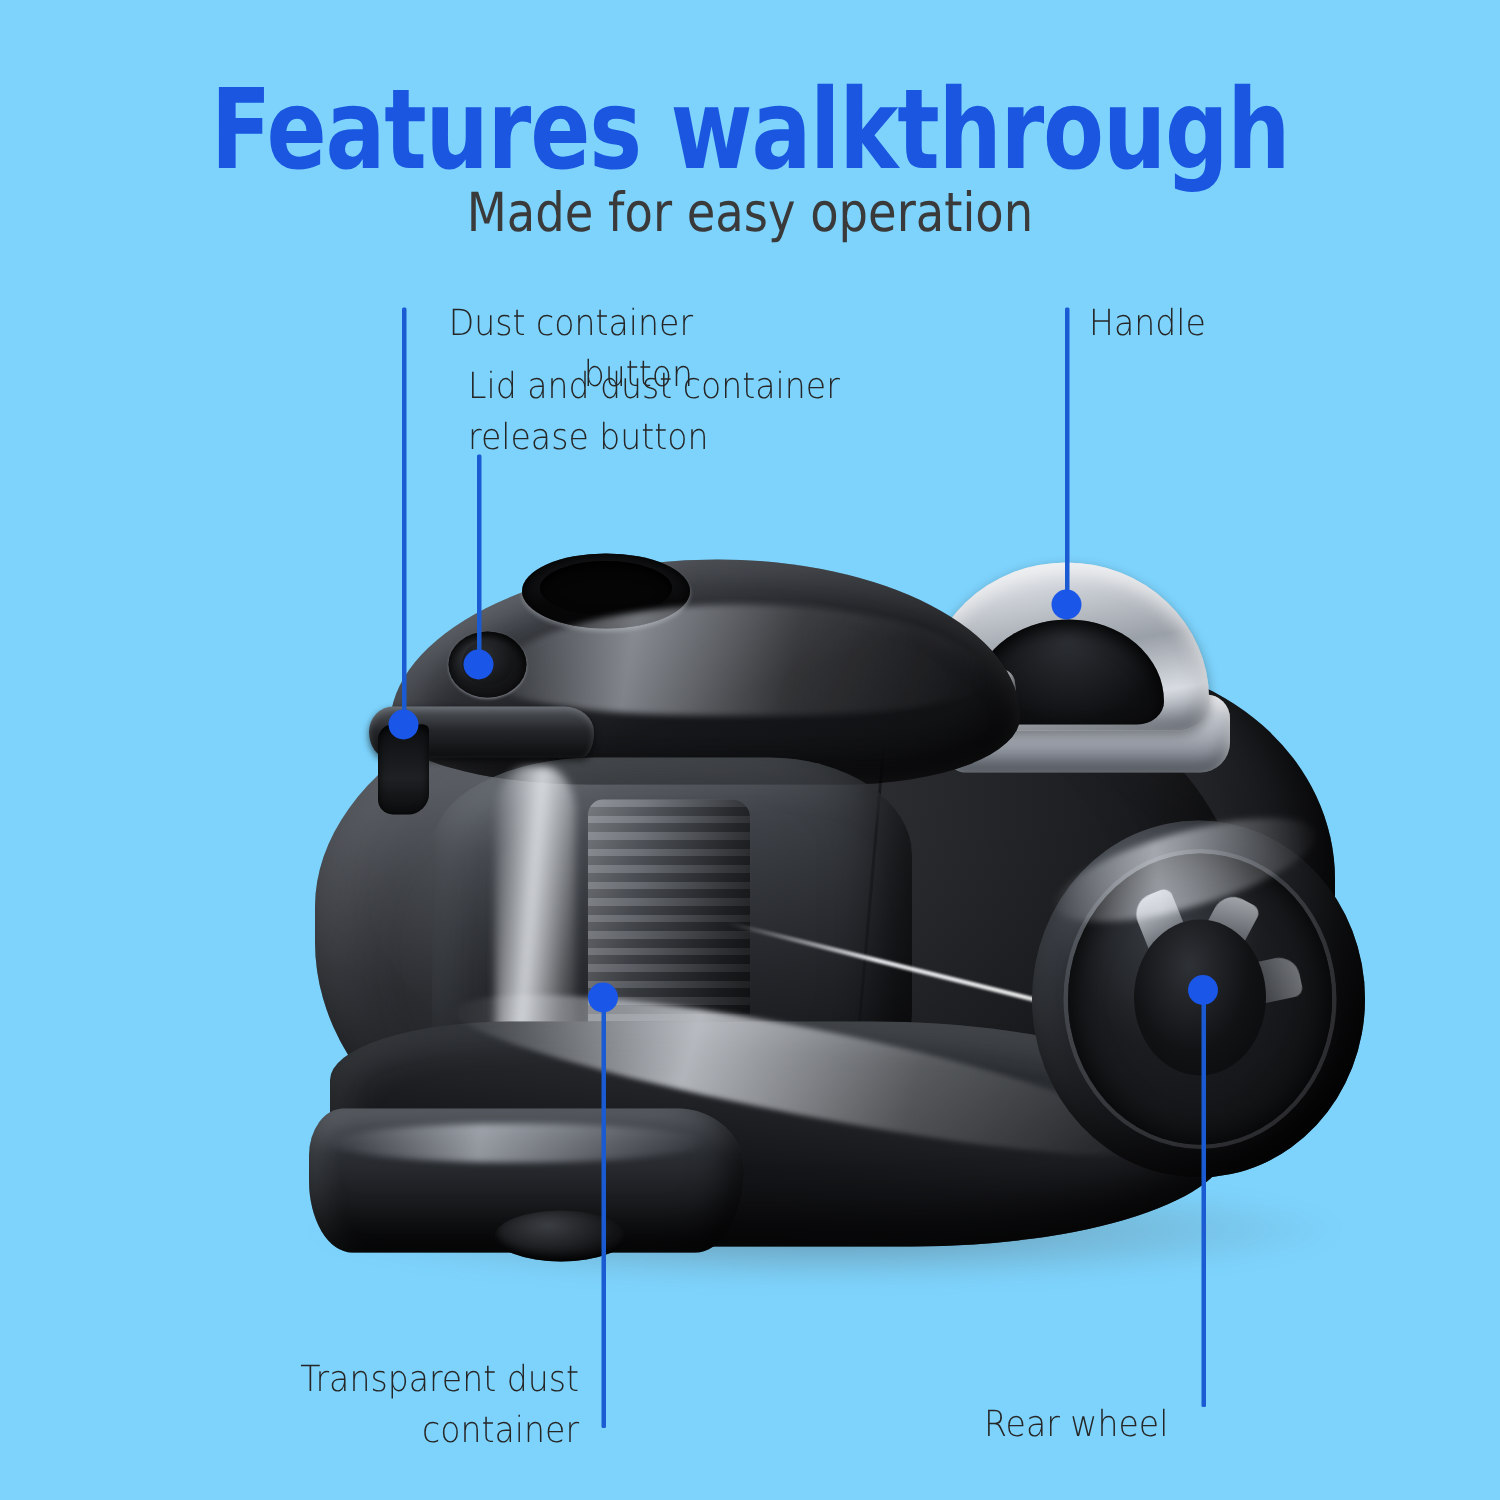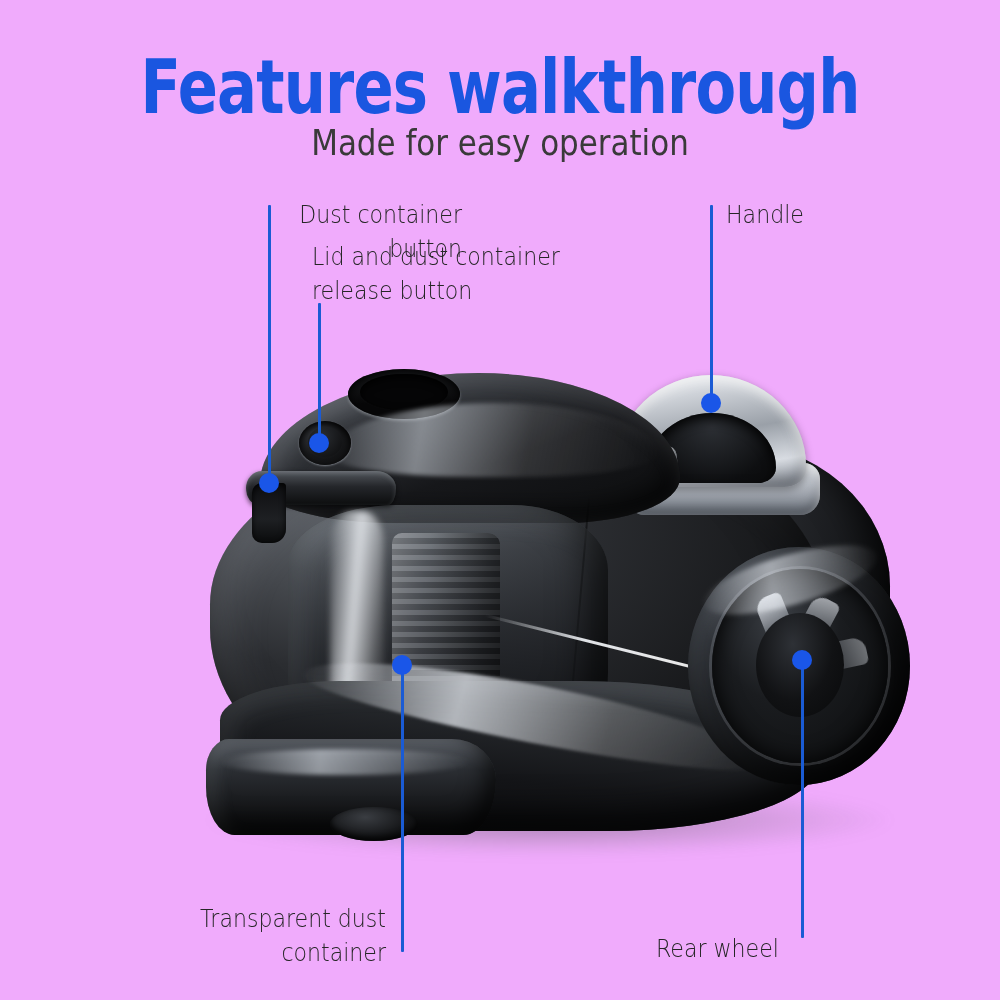--- a/index.html
+++ b/index.html
@@ -7,21 +7,21 @@
     padding: 0;
     background: #ffffff;
   }
   body {
     font-family: "Liberation Sans", sans-serif;
   }
   #page {
     position: relative;
     width: 1000px;
     height: 1000px;
-    background: #f0abfc;
+    background: #7dd3fc;
     overflow: hidden;
   }
 
   
   .header {
     position: absolute;
     left: 0;
     top: 0;
     width: 1000px;
     text-align: center;

